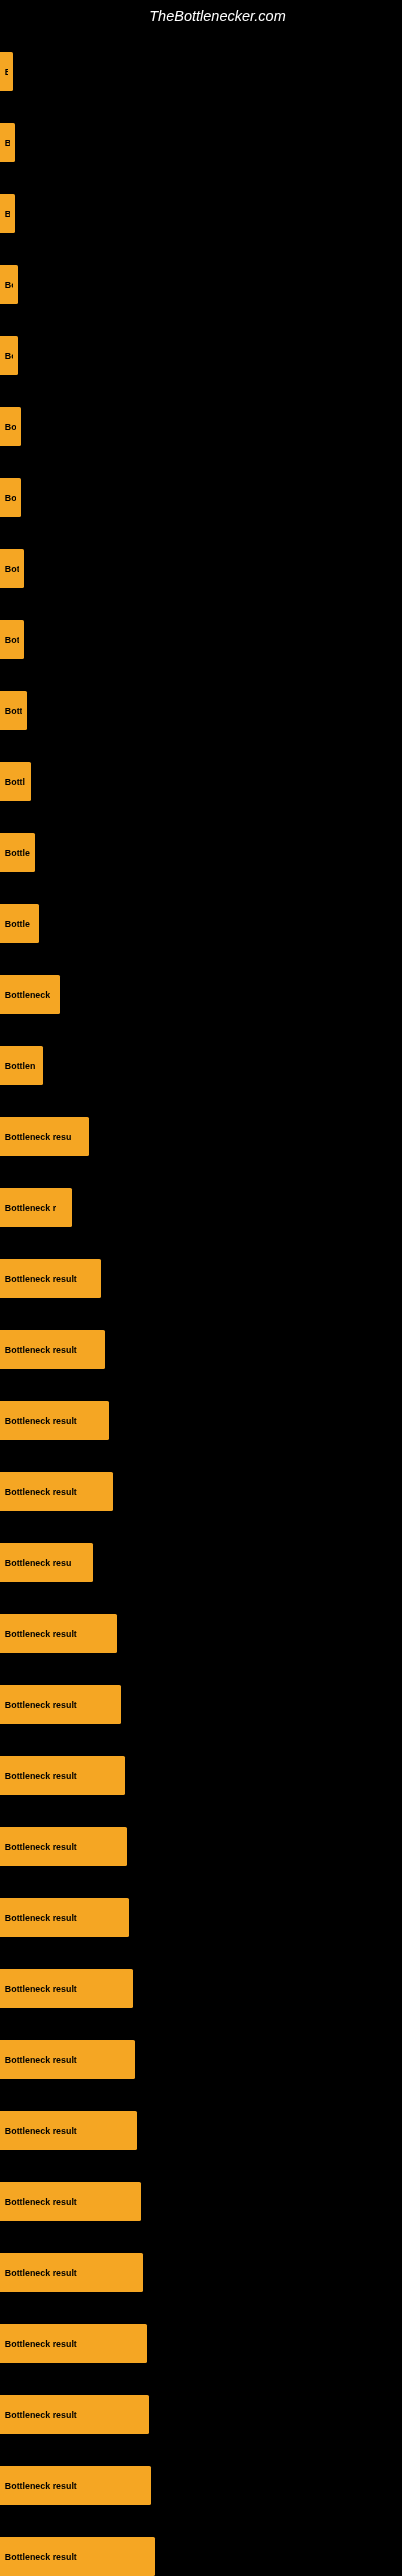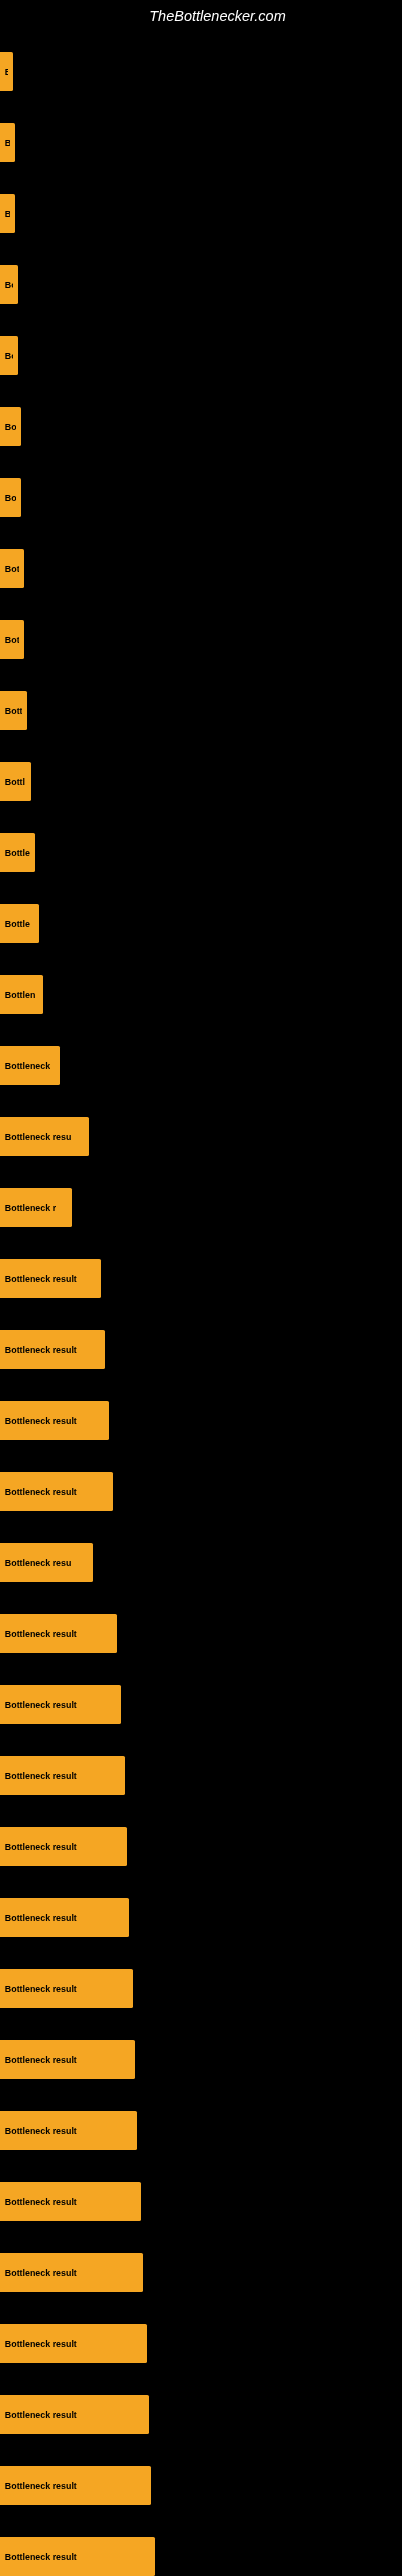--- a/index.html
+++ b/index.html
@@ -116,30 +116,30 @@
       <div class="bar" style="width: 35px;">
         <span class="bar-label">Bottle</span>
       </div>
     </div>
     <div class="bar-row">
       <div class="bar" style="width: 39px;">
         <span class="bar-label">Bottle</span>
       </div>
     </div>
     <div class="bar-row">
+      <div class="bar" style="width: 60px;">
+        <span class="bar-label">Bottleneck</span>
+      </div>
+    </div>
+    <div class="bar-row">
       <div class="bar" style="width: 43px;">
         <span class="bar-label">Bottlen</span>
       </div>
     </div>
     <div class="bar-row">
-      <div class="bar" style="width: 60px;">
-        <span class="bar-label">Bottleneck</span>
-      </div>
-    </div>
-    <div class="bar-row">
       <div class="bar" style="width: 89px;">
         <span class="bar-label">Bottleneck resu</span>
       </div>
     </div>
     <div class="bar-row">
       <div class="bar" style="width: 72px; text-align: right;">
         <span class="bar-label">Bottleneck r</span>
       </div>
     </div>
     <div class="bar-row">

